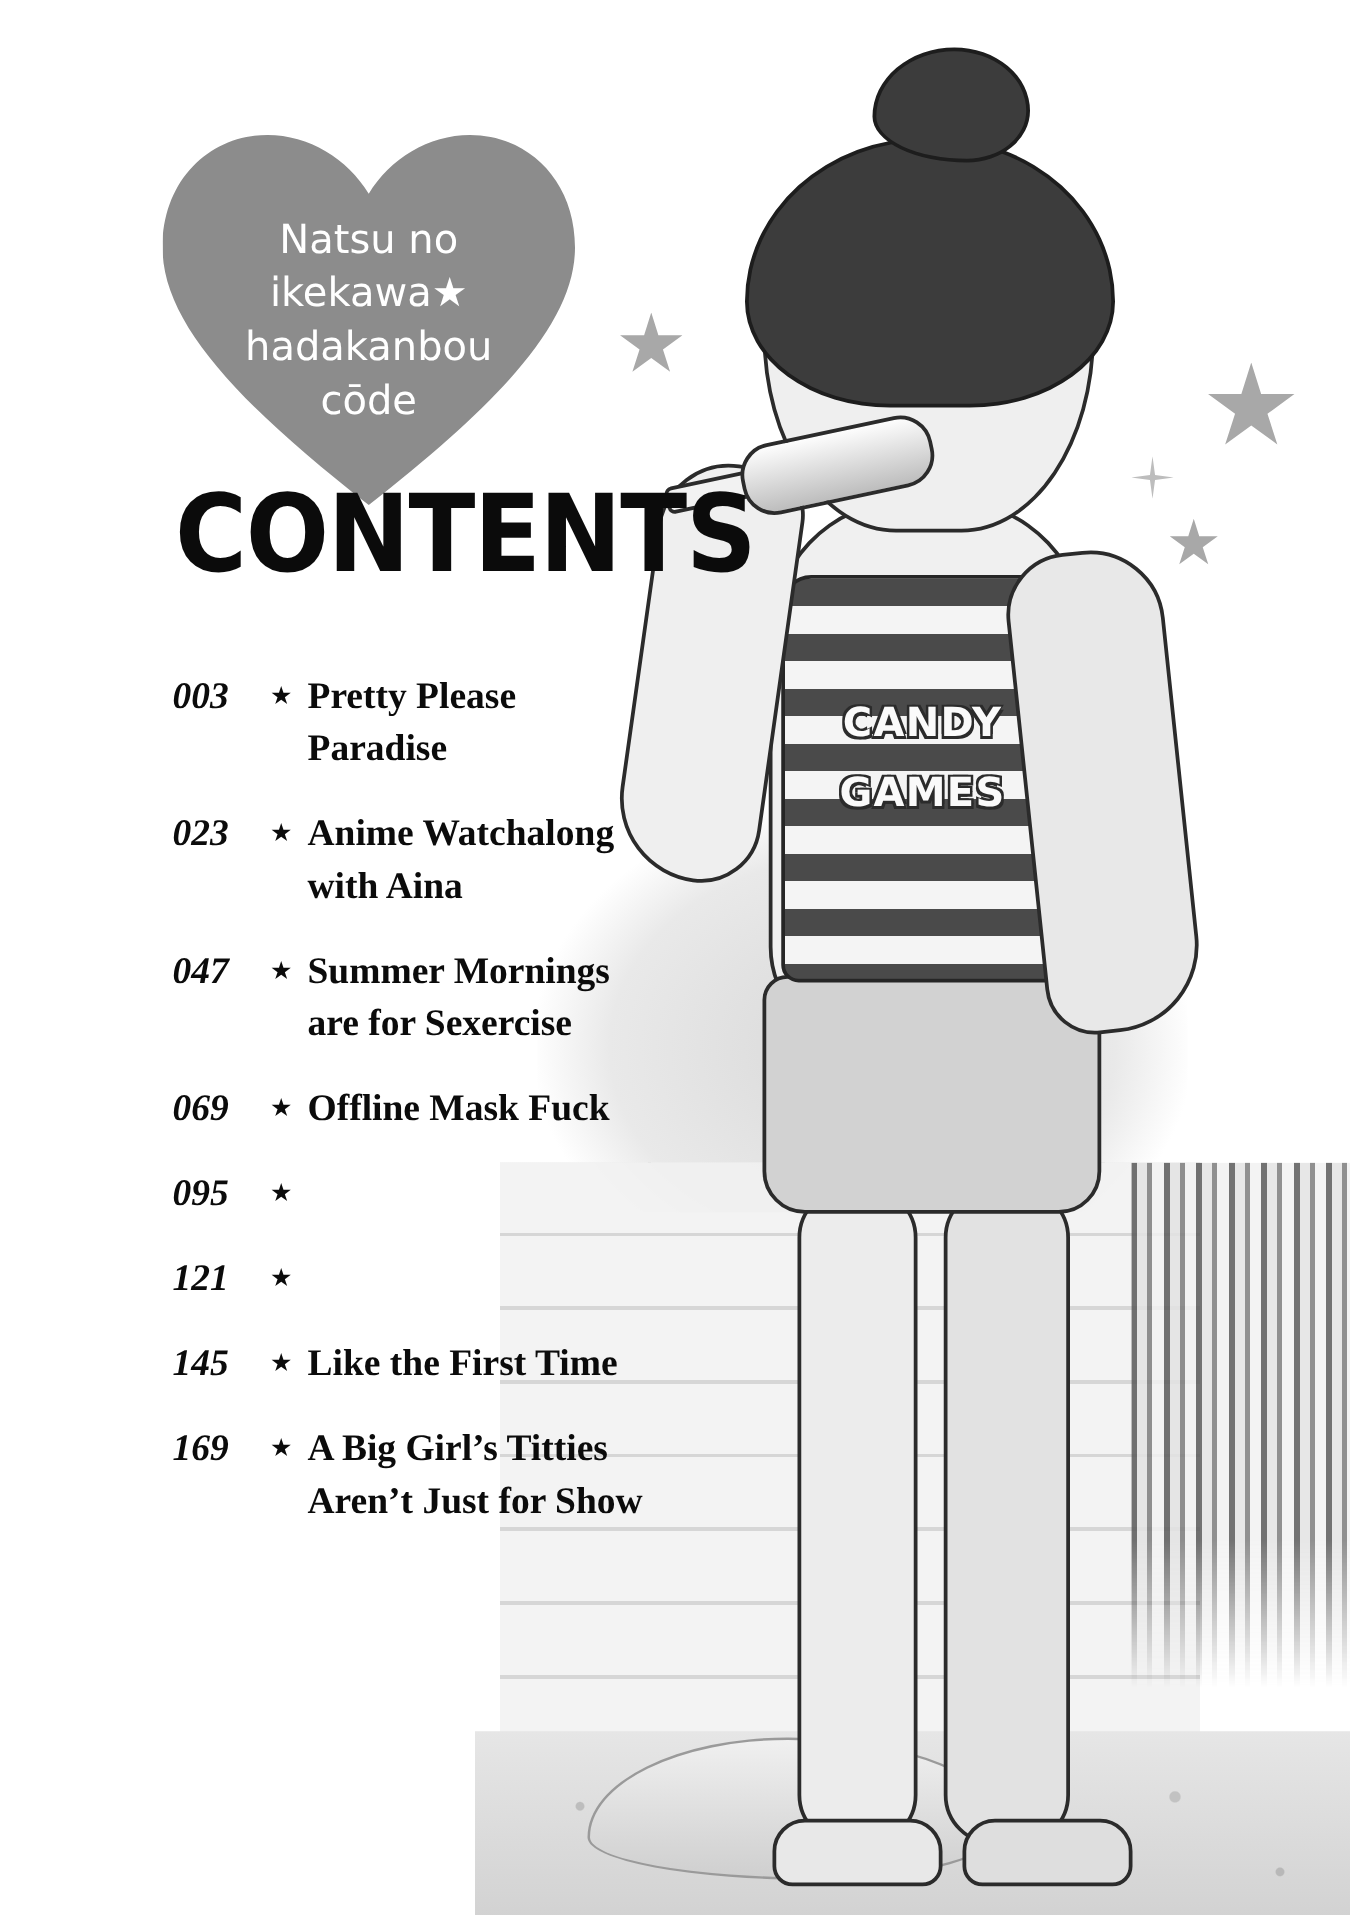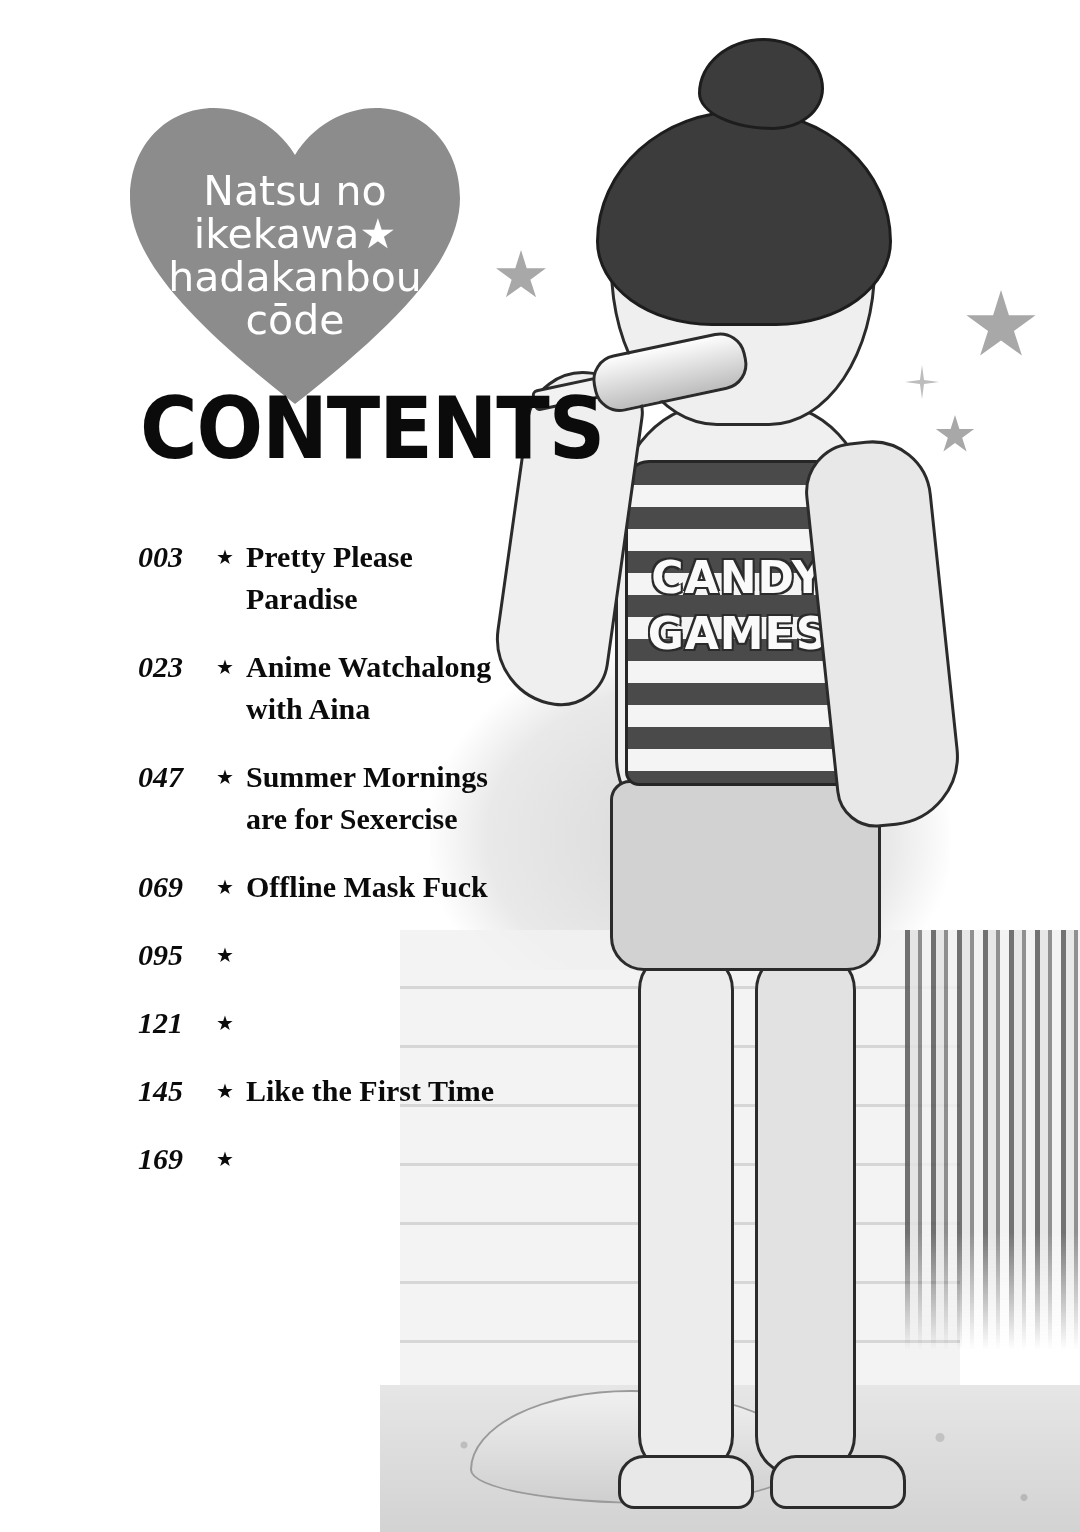--- a/index.html
+++ b/index.html
@@ -160,21 +160,21 @@
     position: absolute; left: 148px; top: 1435px; width: 130px; height: 48px;
     background: #e8e8e8; border: 3px solid #2b2b2b; border-radius: 26px 26px 16px 16px;
   }
   .sandal-r {
     position: absolute; left: 300px; top: 1435px; width: 130px; height: 48px;
     background: #dedede; border: 3px solid #2b2b2b; border-radius: 26px 26px 16px 16px;
   }
   .tank-text {
     position: absolute; left: 168px; top: 530px; width: 200px;
     color: #fafafa; font-family: "DejaVu Sans", sans-serif;
-    font-weight: 700; font-size: 44px; line-height: 56px;
+    font-weight: 700; font-size: 32px; line-height: 56px;
     letter-spacing: 1px;
     text-shadow: -2px -2px 0 #2b2b2b, 2px -2px 0 #2b2b2b, -2px 2px 0 #2b2b2b, 2px 2px 0 #2b2b2b;
     text-align: center;
   }
 
   
   .star {
     position: absolute;
     background: #a8a8a8;
     clip-path: polygon(50% 0%, 61% 35%, 98% 35%, 68% 57%, 79% 91%, 50% 70%, 21% 91%, 32% 57%, 2% 35%, 39% 35%);
@@ -202,21 +202,21 @@
     inset: 0;
     background: #8c8c8c;
     clip-path: path("M165 296 C 60 214, 0 150, 0 90 C 0 36, 38 0, 84 0 C 117 0, 148 19, 165 47 C 182 19, 213 0, 246 0 C 292 0, 330 36, 330 90 C 330 150, 270 214, 165 296 Z");
   }
   .heart-title {
     position: absolute;
     left: 0; right: 0; top: 62px;
     text-align: center;
     color: #ffffff;
     font-family: "DejaVu Sans", sans-serif;
-    font-size: 41px;
+    font-size: 32px;
     line-height: 43px;
     font-weight: 400;
     white-space: pre-line;
   }
 
   .contents-title {
     position: absolute;
     left: 140px;
     top: 378px;
     font-family: "DejaVu Sans", sans-serif;
@@ -357,16 +357,18 @@
 
     <div class="toc-item">
       <div class="toc-page">145</div>
       <div class="toc-star">★</div>
       <div class="toc-label">Like the First Time</div>
     </div>
 
     <div class="toc-item">
       <div class="toc-page">169</div>
       <div class="toc-star">★</div>
+      <div class="toc-label">A Big Girl’s Titties
+Aren’t Just for Show</div>
     </div>
 
   </div>
 </div>
 
 </body></html>

